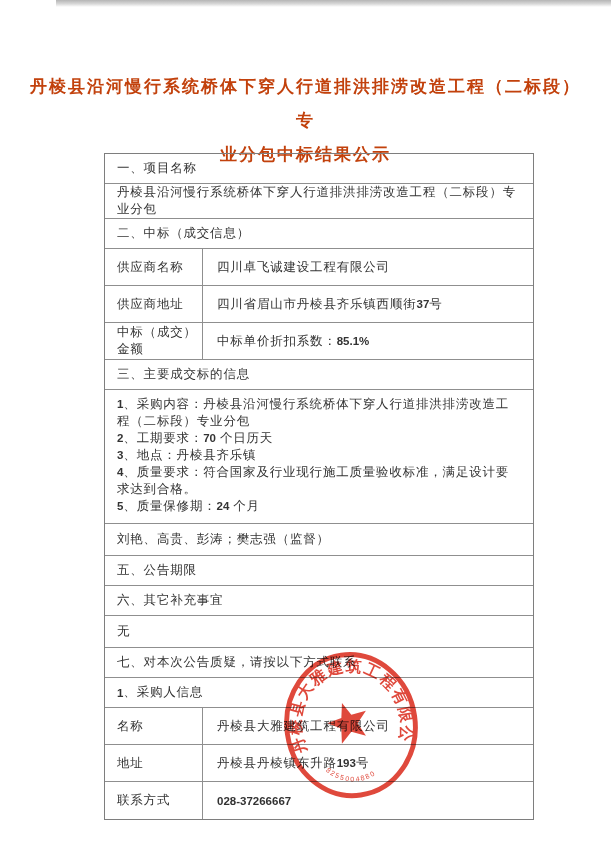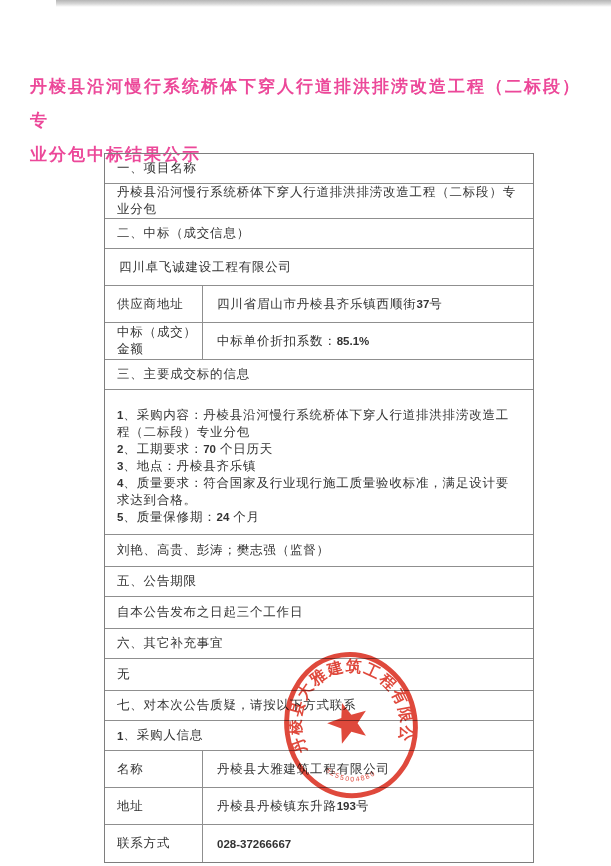--- a/index.html
+++ b/index.html
@@ -9,36 +9,36 @@
     color:#2b2b2b;overflow:hidden;
   }
   
   .scan-edge{
     position:absolute;top:0;left:56px;width:555px;height:7px;
     background:linear-gradient(180deg,#b5b5b5 0%,#d8d8d8 55%,rgba(255,255,255,0) 100%);
     filter:blur(0.7px);
   }
   .title{
     position:absolute;top:70px;left:30px;right:30px;
-    text-align:left;font-weight:bold;font-size:17px;line-height:34px;
-    letter-spacing:2px;color:#ec4899;
+    text-align:center;font-weight:bold;font-size:17px;line-height:34px;
+    letter-spacing:2px;color:#c2410c;
   }
   .doc-table{
     position:absolute;left:104px;top:153px;width:428px;
     border:1px solid #7e7e7e;background:transparent;
     font-size:12.5px;letter-spacing:0.8px;color:#333;
   }
   .t-row{border-bottom:1px solid #8f8f8f;display:flex;align-items:center;box-sizing:border-box;}
   .t-row:last-child{border-bottom:none;}
   .section{min-height:30px;padding:0 12px;}
   .full{min-height:32px;padding:0 12px;}
   .pair{min-height:37px;padding:0;align-items:stretch;}
   .pair .lbl{width:85px;padding:0 0 0 12px;border-right:1px solid #8f8f8f;display:flex;align-items:center;flex:none;}
   .pair .val{flex:1;padding:0 14px;display:flex;align-items:center;}
-  .list{display:block;padding:6px 12px 8px;margin-top:11px;}
+  .list{display:block;padding:6px 12px 8px;}
   .list-line{line-height:17px;}
   .num{font-family:Liberation Sans, sans-serif;font-weight:bold;font-size:11.5px;letter-spacing:0;}
   .seal{
     position:absolute;left:279px;top:648px;width:144px;height:152px;
     mix-blend-mode:multiply;opacity:0.92;pointer-events:none;
   }
 </style>
 </head>
 <body>
 
@@ -47,41 +47,41 @@
 <div class="title">
   <div>丹棱县沿河慢行系统桥体下穿人行道排洪排涝改造工程（二标段）专</div>
   <div>业分包中标结果公示</div>
 </div>
 
 <div class="doc-table">
     <div class="t-row section">一、项目名称</div>
     <div class="t-row full">丹棱县沿河慢行系统桥体下穿人行道排洪排涝改造工程（二标段）专业分包</div>
     <div class="t-row section">二、中标（成交信息）</div>
     <div class="t-row pair">
+      <div class="lbl">供应商名称</div>
       <div class="val">四川卓飞诚建设工程有限公司</div>
     </div>
     <div class="t-row pair">
       <div class="lbl">供应商地址</div>
       <div class="val">四川省眉山市丹棱县齐乐镇西顺街 <span class="num">37</span> 号</div>
     </div>
     <div class="t-row pair">
       <div class="lbl">中标（成交）金额</div>
       <div class="val">中标单价折扣系数：<span class="num">85.1%</span></div>
     </div>
     <div class="t-row section">三、主要成交标的信息</div>
     <div class="t-row list">
       <div class="list-line"><span class="num">1</span>、采购内容：丹棱县沿河慢行系统桥体下穿人行道排洪排涝改造工程（二标段）专业分包</div>
       <div class="list-line"><span class="num">2</span>、工期要求：<span class="num">70</span> 个日历天</div>
       <div class="list-line"><span class="num">3</span>、地点：丹棱县齐乐镇</div>
       <div class="list-line"><span class="num">4</span>、质量要求：符合国家及行业现行施工质量验收标准，满足设计要求达到合格。</div>
       <div class="list-line"><span class="num">5</span>、质量保修期：<span class="num">24</span> 个月</div>
     </div>
     <div class="t-row full">刘艳、高贵、彭涛；樊志强（监督）</div>
     <div class="t-row section">五、公告期限</div>
-    <div class="t-row full">自本公告发布之日起三个工作日</div>
     <div class="t-row section">六、其它补充事宜</div>
     <div class="t-row full">无</div>
     <div class="t-row section">七、对本次公告质疑，请按以下方式联系</div>
     <div class="t-row section"><span class="num">1</span>、采购人信息</div>
     <div class="t-row pair">
       <div class="lbl">名称</div>
       <div class="val">丹棱县大雅建筑工程有限公司</div>
     </div>
     <div class="t-row pair">
       <div class="lbl">地址</div>

